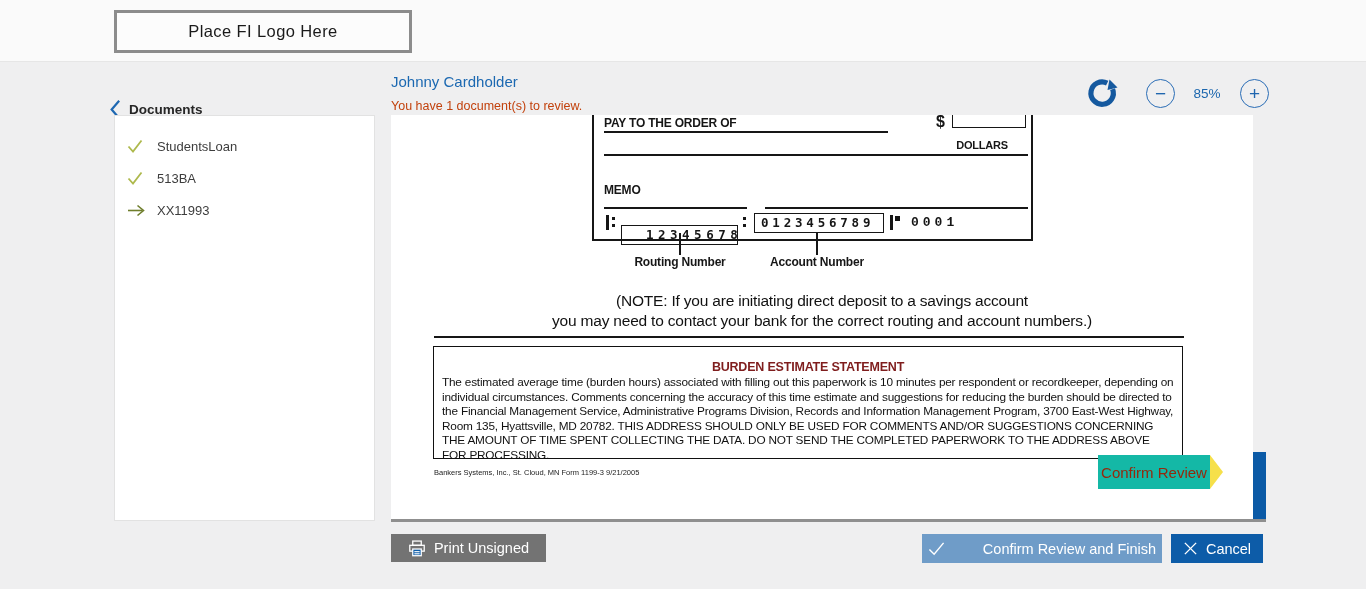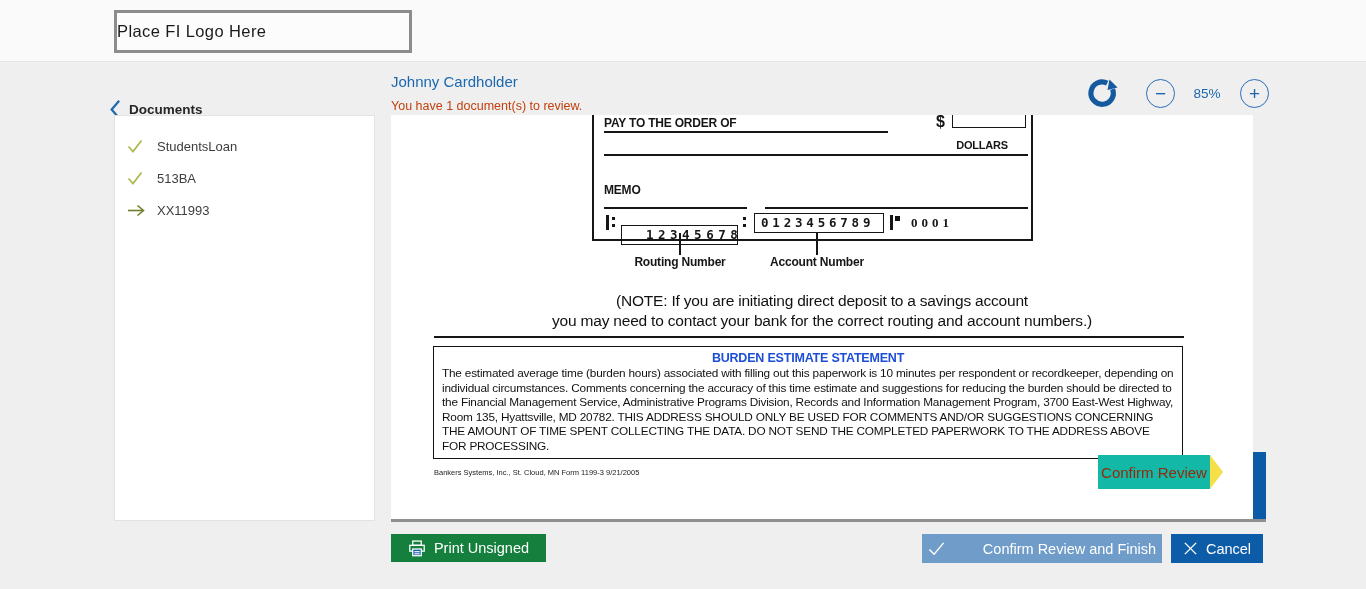--- a/index.html
+++ b/index.html
@@ -2,21 +2,21 @@
 <html><head>
 <meta charset="utf-8">
 <style>
   * { margin:0; padding:0; box-sizing:border-box; }
   html,body { background:#efeff0; }
   body { font-family:"Liberation Sans", sans-serif; }
   .stage { position:relative; width:1366px; height:589px; background:#efeff0; overflow:hidden; }
 
   
   .topbar { position:absolute; left:0; top:0; width:1366px; height:62px; background:#fafafa; border-bottom:1px solid #e6e6e6; }
-  .logo-box { position:absolute; left:114px; top:10px; width:298px; height:43px; background:#fcfcfc; border:3px solid #8c8c8c; display:flex; align-items:center; justify-content:flex-start; }
+  .logo-box { position:absolute; left:114px; top:10px; width:298px; height:43px; background:#fcfcfc; border:3px solid #8c8c8c; display:flex; align-items:center; justify-content:center; }
   .logo-box span { font-size:16.5px; color:#1a1a1a; letter-spacing:.4px; }
 
   
   .hdr-back { position:absolute; left:110px; top:88px; display:flex; align-items:center; gap:8px; cursor:pointer;margin-top:11px; }
   .hdr-back .label { font-size:13.5px; font-weight:bold; color:#262626; }
   .user-block { position:absolute; left:391px; top:73px; }
   .user-name { font-size:15px; color:#1b68b1; }
   .user-msg { font-size:12.5px; color:#c2410c; margin-top:9px; }
   .refresh-btn { position:absolute; left:1086px; top:77px; width:33px; height:33px; cursor:pointer; }
   .zoom-circle { position:absolute; width:29px; height:29px; border:1.6px solid #2a6db6; border-radius:50%; color:#1f66af; display:flex; align-items:center; justify-content:center; font-size:19px; line-height:1; cursor:pointer; background:transparent; }
@@ -48,51 +48,51 @@
   .amt-box { position:absolute; left:561px; top:0; width:74px; height:13px; border:1.5px solid #161616; border-top:none; }
   .dollars { left:545px; top:24px; width:72px; text-align:right; font-size:11px; }
   .amt-line { left:213px; top:39px; width:424px; height:1.5px; }
   .memo { left:213px; top:68px; font-size:12px; }
   .memo-line { left:213px; top:92px; width:143px; height:1.5px; }
   .sig-line { left:374px; top:92px; width:263px; height:1.5px; }
 
   .micr-box { position:absolute; top:98px; height:20px; border:1.5px solid #161616; font-family:"DejaVu Sans Mono", monospace; font-weight:bold; font-size:12.5px; color:#161616; line-height:17px; overflow:hidden; }
   .micr-routing { left:230px; width:117px; padding-left:24px; letter-spacing:4.5px;margin-top:12px; }
   .micr-account { left:363px; width:130px; padding-left:6px; letter-spacing:3.8px; }
-  .micr-extra { position:absolute; left:520px; top:100px; font-family:Liberation Serif, serif; font-weight:bold; font-size:13px; letter-spacing:4px; color:#161616; }
+  .micr-extra { position:absolute; left:520px; top:100px; font-family:Liberation Mono, monospace; font-weight:bold; font-size:13px; letter-spacing:4px; color:#161616; }
   .micr-sym { position:absolute; top:100px; width:10px; height:15px; }
   .micr-sym.transit { left:215px; }
   .micr-sym.colon { left:351px; width:5px; }
   .micr-sym.onus { left:499px; }
   .micr-sym .bar { position:absolute; left:0; top:0; width:2.5px; height:15px; background:#161616; }
   .micr-sym .dots { position:absolute; left:6px; top:2px; width:3px; height:3px; background:#161616; box-shadow:0 7px 0 #161616; }
   .micr-sym.colon .dots { left:1px; }
   .micr-sym.onus .bar { height:15px; }
   .micr-sym.onus .sq { position:absolute; left:5px; top:1px; width:4.5px; height:4.5px; background:#161616; }
 
   .callout-1 { left:288px; top:118px; width:1.5px; height:22px; }
   .callout-2 { left:425px; top:118px; width:1.5px; height:22px; }
   .callout-lbl { position:absolute; top:140px; width:120px; text-align:center; font-weight:bold; font-size:12px; letter-spacing:-.2px; color:#161616; }
   .routing-lbl { left:229px; }
   .account-lbl { left:366px; }
 
   .note-block { position:absolute; left:0; top:176px; width:862px; text-align:center; font-size:15.5px; color:#111; letter-spacing:-.2px; line-height:19.5px; }
   .rule { left:43px; top:221px; width:750px; height:2px; }
   .burden-box { position:absolute; left:42px; top:231px; width:750px; height:113px; border:1.5px solid #111; overflow:hidden; }
-  .burden-title { text-align:center; font-weight:bold; font-size:12.5px; color:#1d4ed8; margin-top:4px; letter-spacing:-.2px; }
+  .burden-title { text-align:center; font-weight:bold; font-size:12.5px; color:#7f1d1d; margin-top:13px; letter-spacing:-.2px; }
   .burden-body { margin:1px 8px 0 8px; font-size:11.8px; line-height:14.5px; color:#111; letter-spacing:-.2px; }
   .form-footer { position:absolute; left:43px; top:353px; font-size:7.5px; color:#222; }
 
   .confirm-tag { position:absolute; left:707px; top:340px; width:112px; height:34px; background:#14b8a6; display:flex; align-items:center; justify-content:center; cursor:pointer; }
   .confirm-tag::after { content:""; position:absolute; right:-13px; top:0; width:0; height:0; border-top:17px solid transparent; border-bottom:17px solid transparent; border-left:13px solid #f6e04a; }
   .confirm-tag span { font-size:15px; color:#95290d; }
 
   
   .btn { position:absolute; display:flex; align-items:center; justify-content:center; gap:8px; color:#fff; font-size:14.5px; cursor:pointer; border:none; }
-  .btn-print { left:391px; top:534px; width:155px; height:28px; background:#15803d; }
+  .btn-print { left:391px; top:534px; width:155px; height:28px; background:#737373; }
   .btn-confirm { left:922px; top:534px; width:240px; height:29px; background:#6f9cc8;gap:38px; }
   .btn-cancel { left:1171px; top:534px; width:92px; height:29px; background:#0d5ca8; }
 </style>
 </head>
 <body>
 
 <div class="stage">
 
   <div class="topbar">
     <div class="logo-box">

